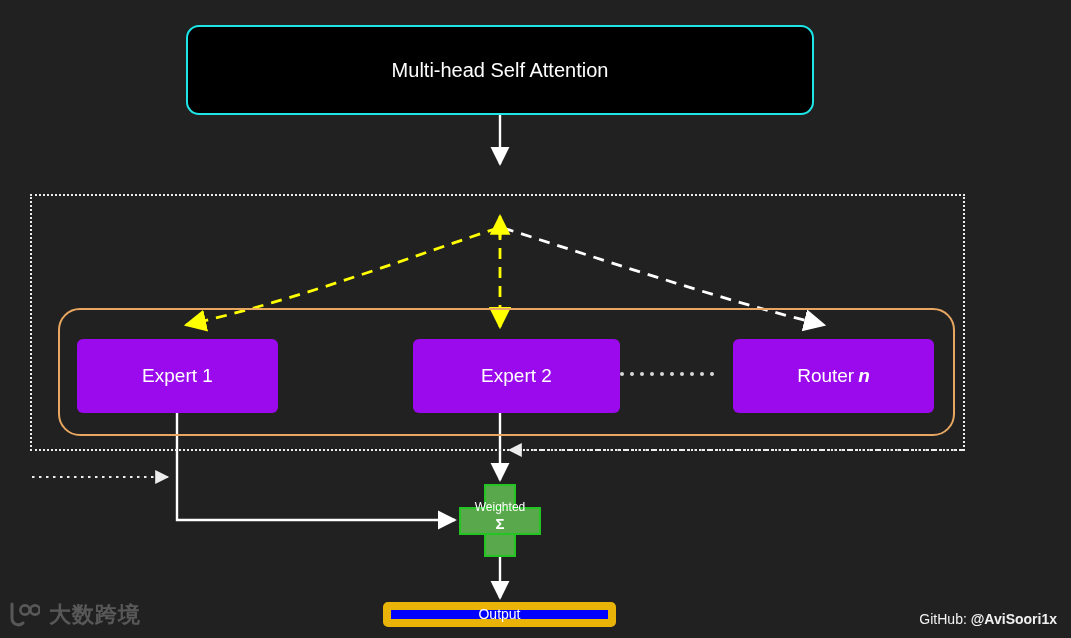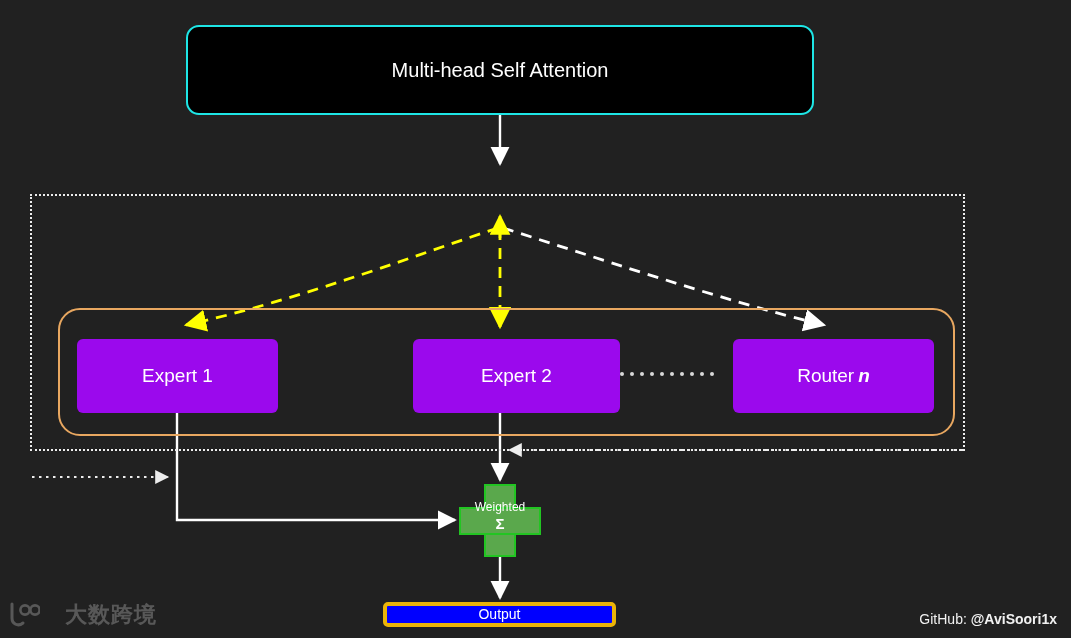--- a/index.html
+++ b/index.html
@@ -183,21 +183,21 @@
   #weighted-sum .w-top { font-size: 12px; line-height: 15px; }
   #weighted-sum .w-sig { font-size: 15px; font-weight: bold; line-height: 18px; }
 
   
   #output-box {
     left: 383px;
     top: 602px;
     width: 233px;
     height: 25px;
     background: #0000ff;
-    border: 4px solid #eab308;
+    border: 8px solid #eab308;
     border-radius: 5px;
     font-size: 14px;
   }
 
   
   #github-credit {
     position: absolute;
     right: 14px;
     bottom: 11px;
     color: #f2f2f2;
@@ -206,21 +206,21 @@
     margin-top: 20px;
   }
   #github-credit .handle { font-weight: bold; }
 
   #watermark {
     position: absolute;
     left: 8px;
     bottom: 8px;
     display: flex;
     align-items: center;
-    gap: 25px;
+    gap: 9px;
     opacity: 0.30;
   }
   #watermark .wm-mark {
     width: 32px; height: 26px;
     position: relative;
   }
   #watermark .wm-mark svg { display: block; }
   #watermark .wm-text {
     color: #d8d8d8;
     font-size: 22px;

